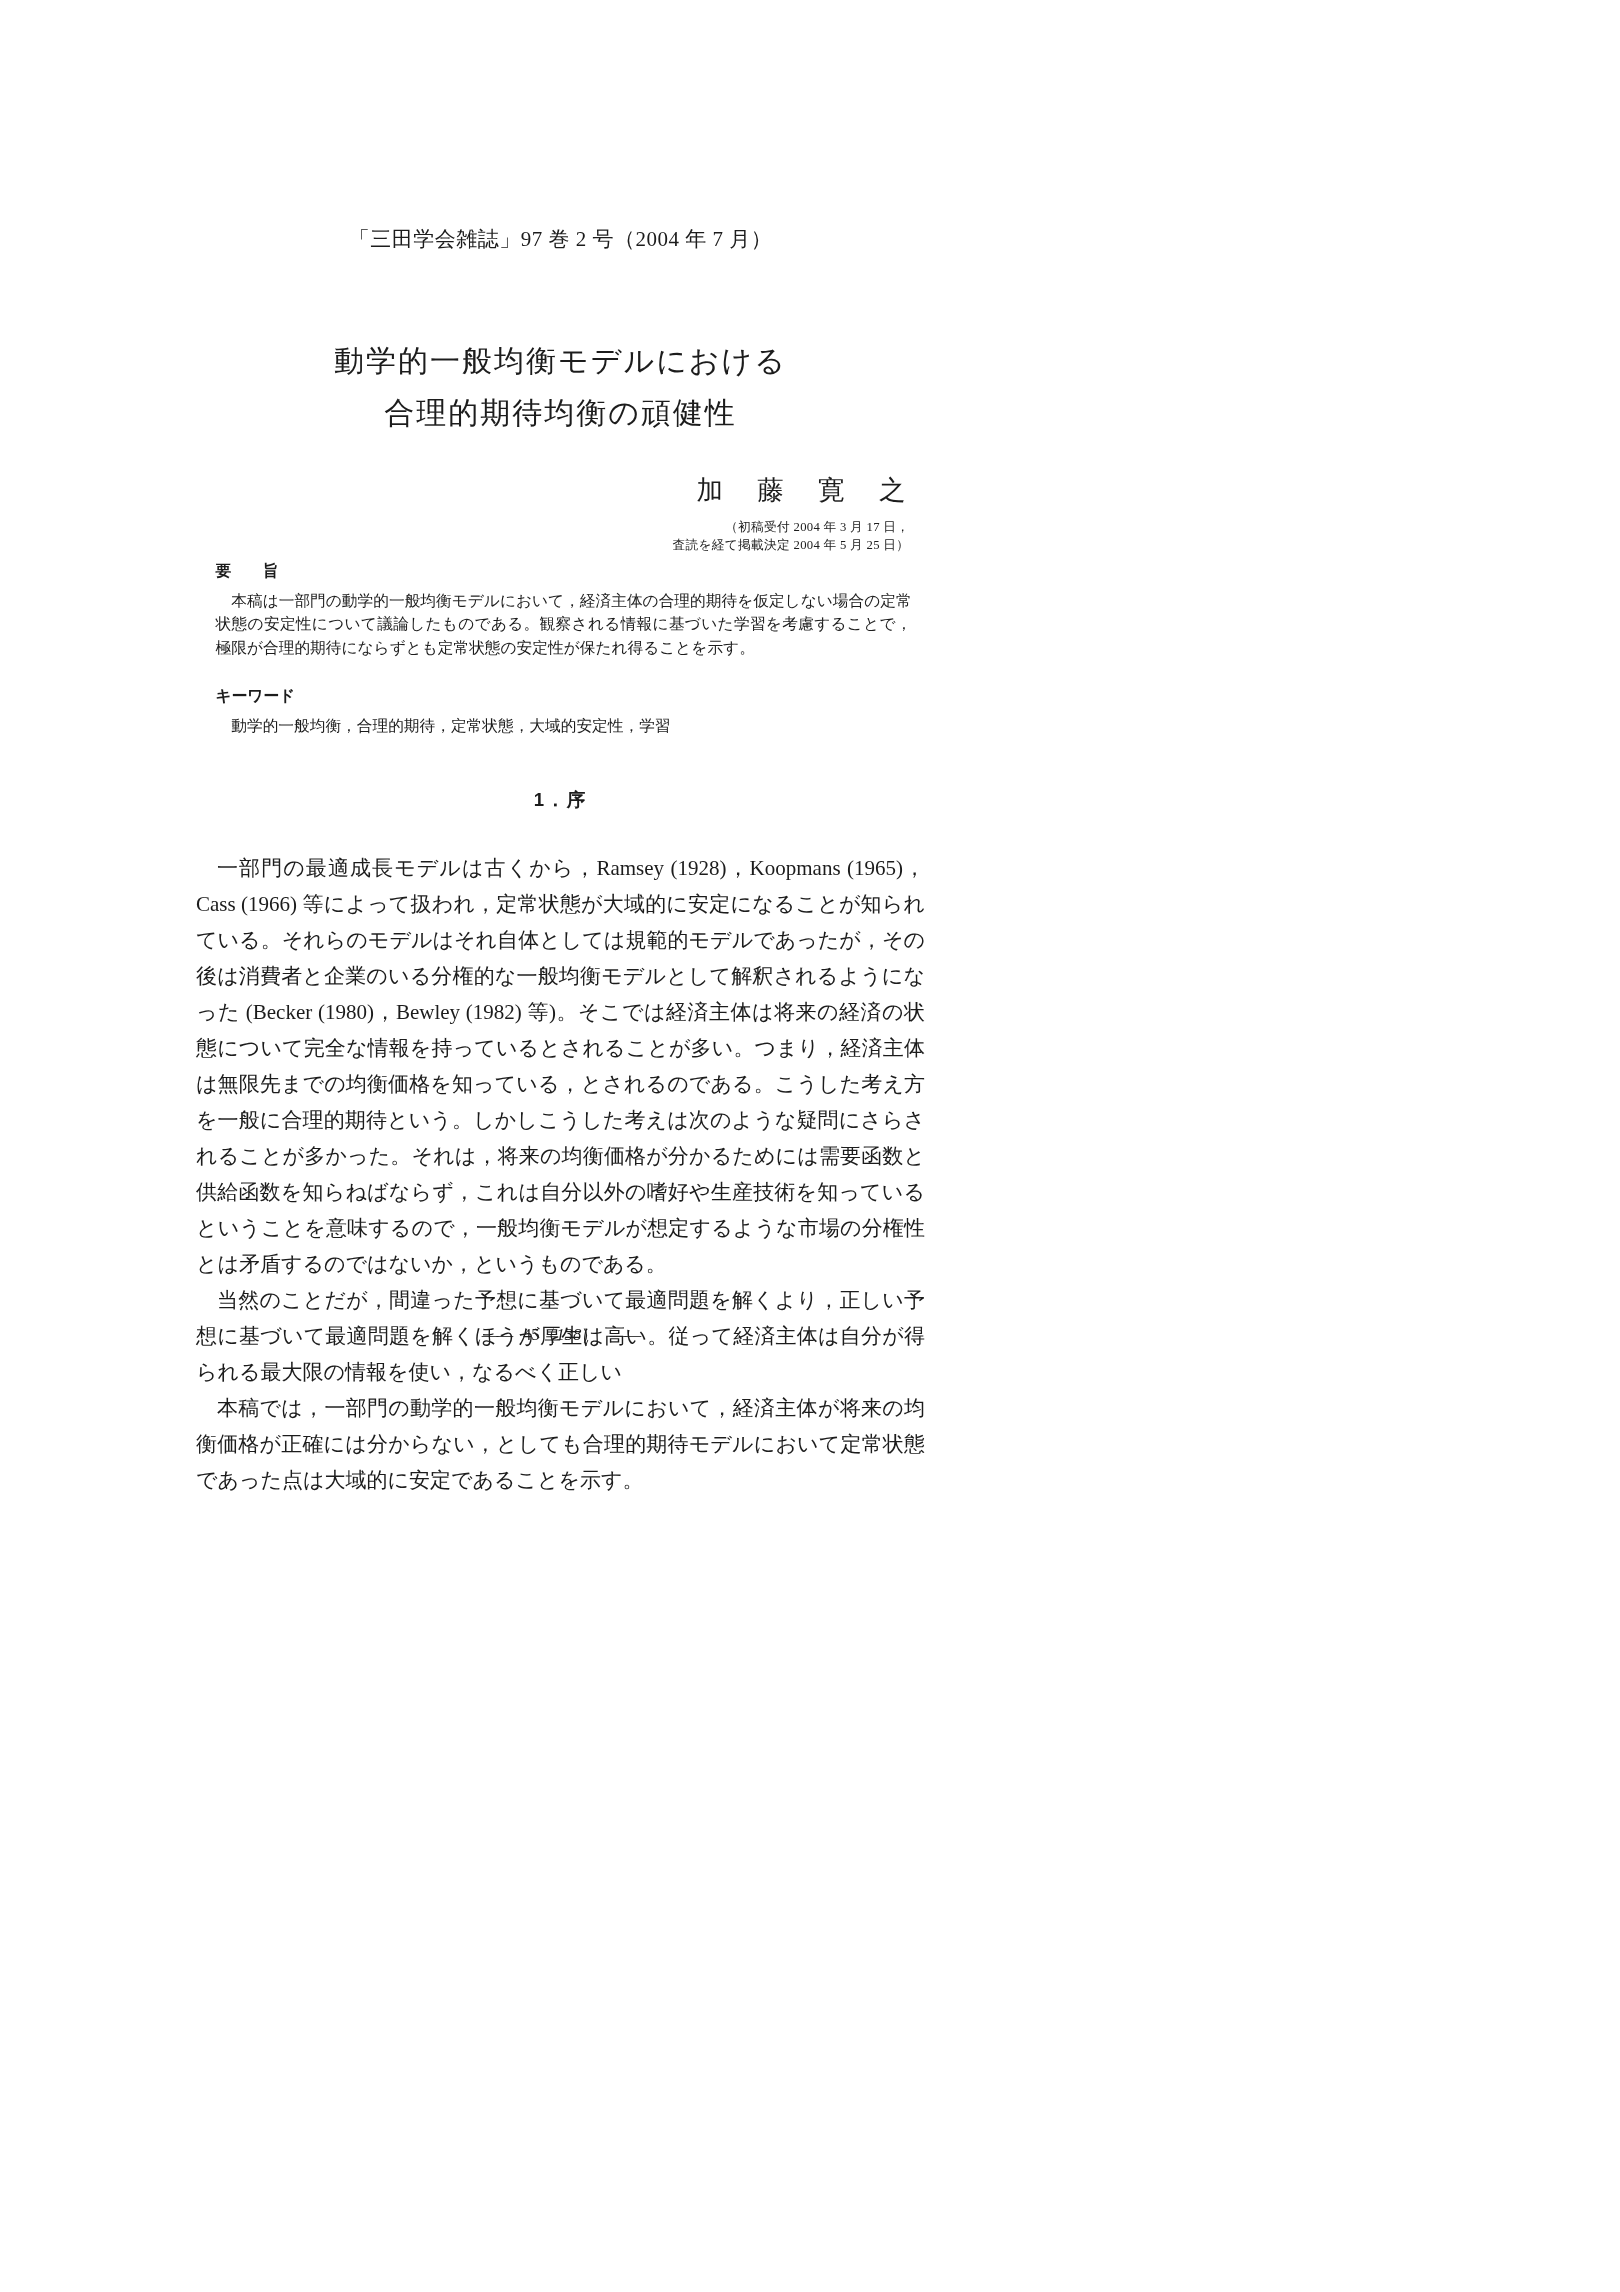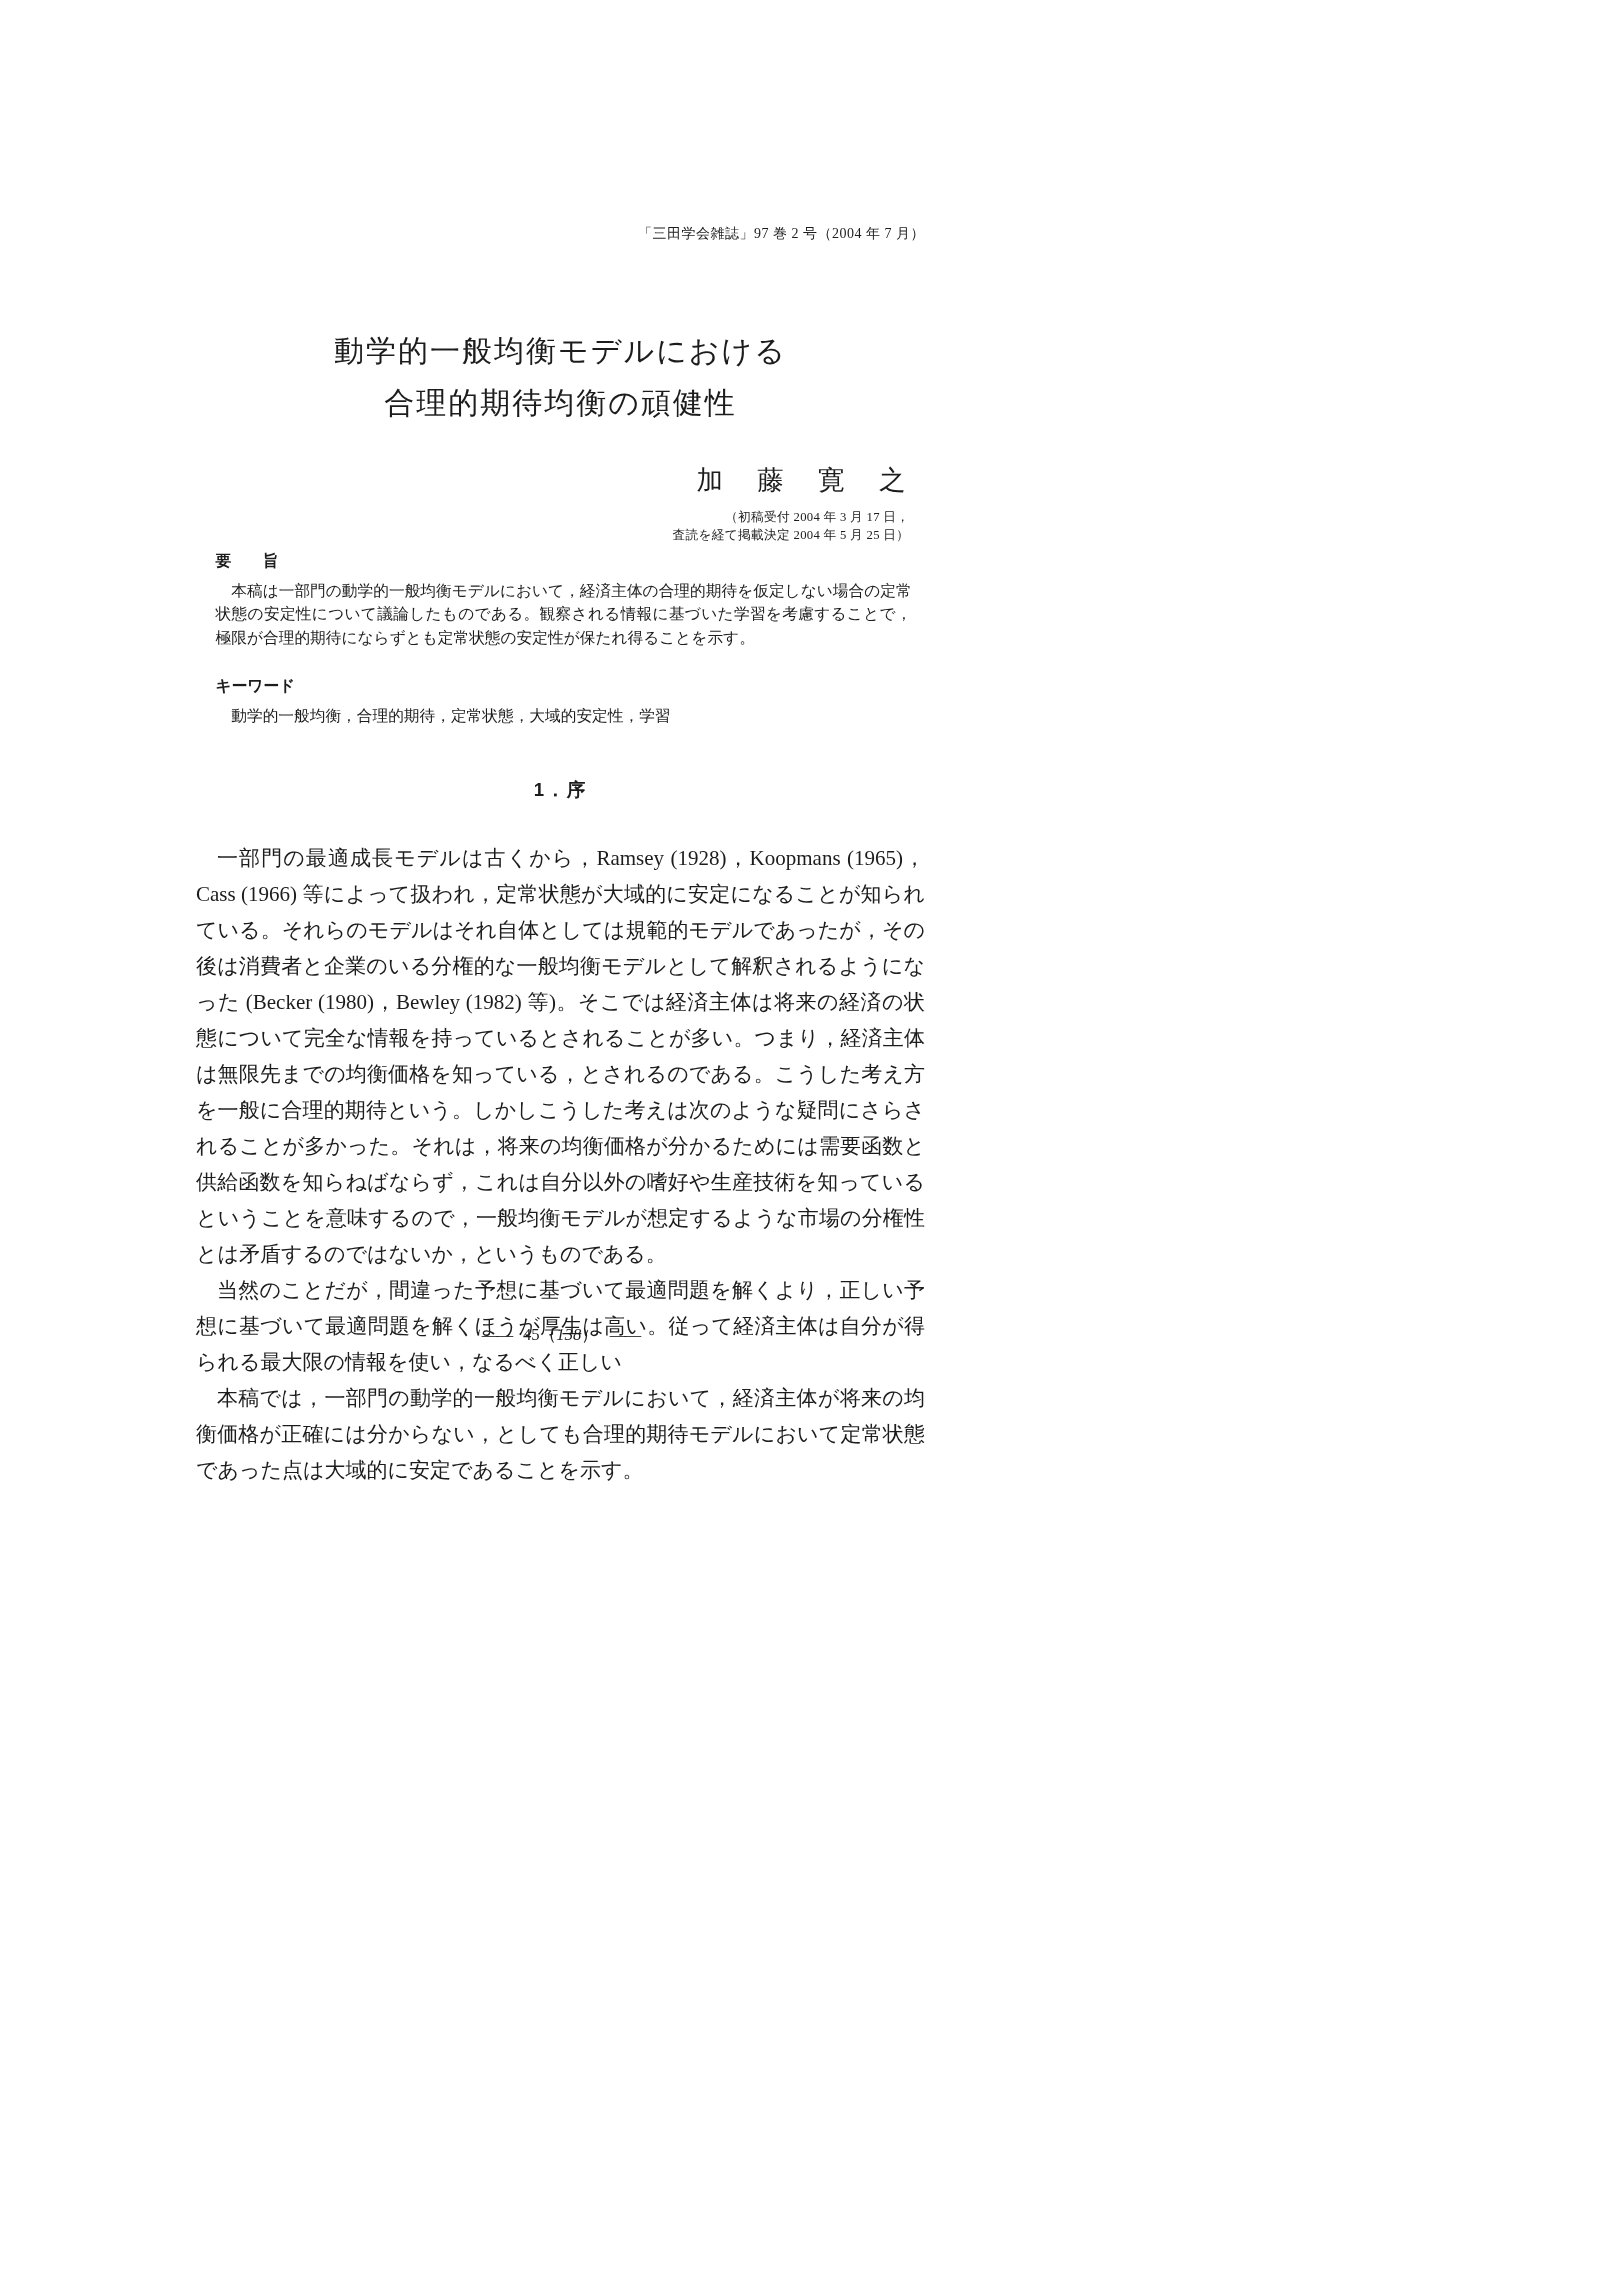--- a/index.html
+++ b/index.html
@@ -16,23 +16,23 @@
       color: #1c1c1c;
       overflow: hidden;
     }
     .content {
       position: absolute;
       left: 196px;
       top: 225px;
       width: 729px;
     }
     .journal-line {
-      font-size: 14px;
+      font-size: 21px;
       letter-spacing: 0.5px;
-      text-align: right;
+      text-align: center;
     }
     .title {
       margin: 82px 0 0 0;
       text-align: center;
       font-size: 30px;
       font-weight: normal;
       line-height: 52px;
       letter-spacing: 2px;
     }
     .title-line { display: block; }

